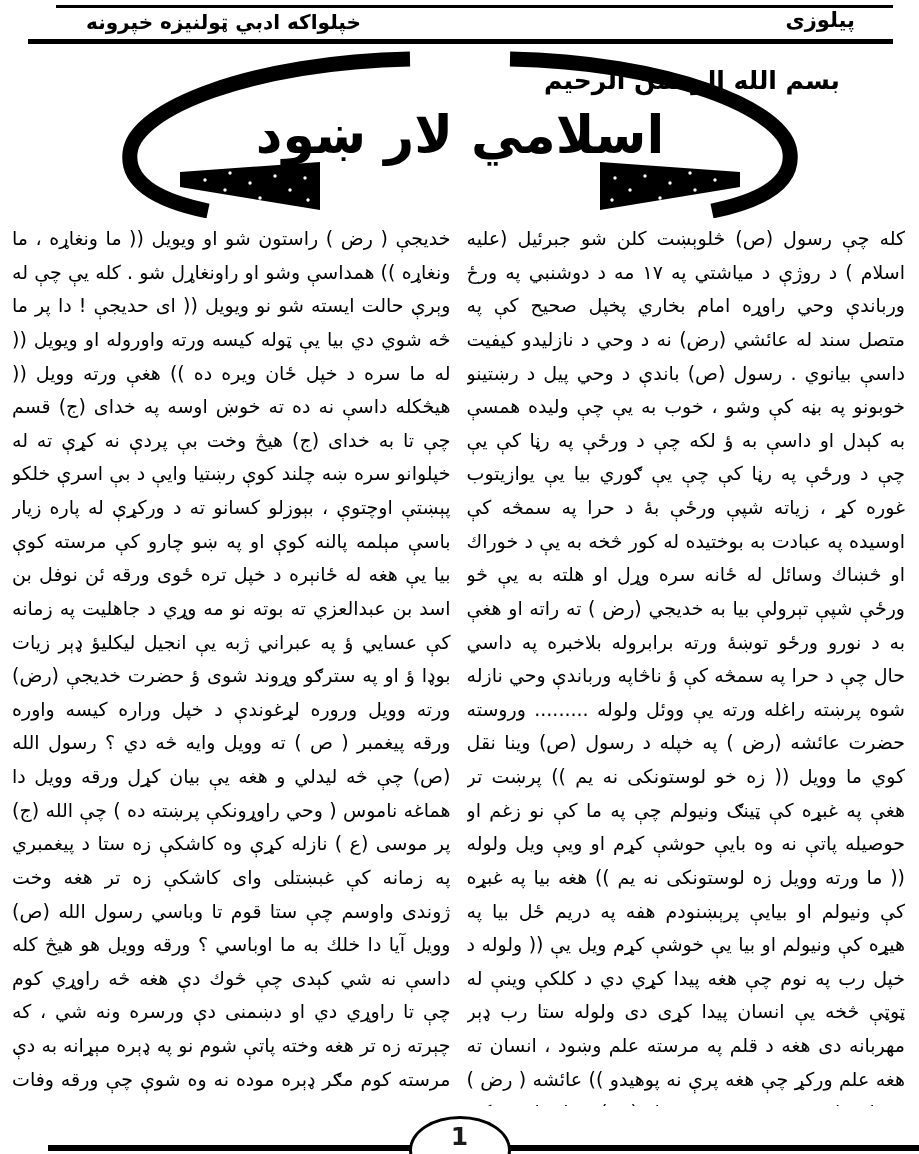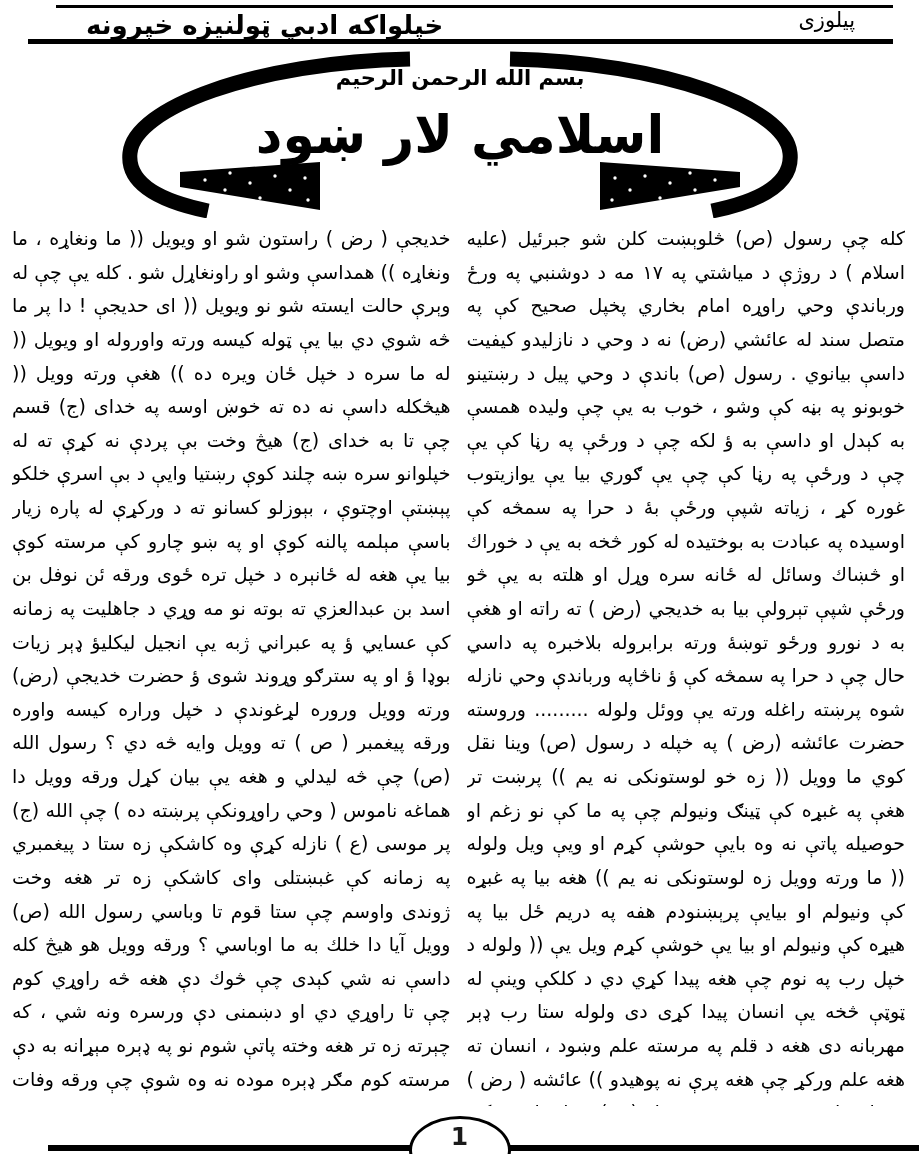--- a/index.html
+++ b/index.html
@@ -11,32 +11,32 @@
     overflow:hidden;
     font-family:"DejaVu Sans",sans-serif;
     color:#000;
     direction:rtl;
   }
   
   .rule-top-thin{position:absolute;top:5px;left:56px;right:26px;height:3px;background:#000;}
   .rule-top-thick{position:absolute;top:39px;left:28px;right:26px;height:5px;background:#000;}
   .masthead{
     position:absolute;top:8px;right:64px;
-    font-size:21px;font-weight:normal;
+    font-size:21px;font-weight:bold;
   }
   .tagline{
     position:absolute;top:10px;left:86px;
-    font-size:26px;font-weight:bold;
+    font-size:20px;font-weight:bold;
   }
   
   .banner{position:absolute;top:50px;left:80px;width:760px;height:168px;}
   .banner svg{position:absolute;top:0;left:0;}
   .bismillah{
     position:absolute;top:16px;left:0;width:100%;
-    text-align:center;font-size:21px;font-weight:bold;
+    font-size:25px;font-weight:bold;
   }
   .banner-title{
     position:absolute;top:46px;left:0;width:100%;
     text-align:center;
     font-size:52px;font-weight:bold;
     letter-spacing:2px;
     line-height:1.5;
   }
   
   .article{

